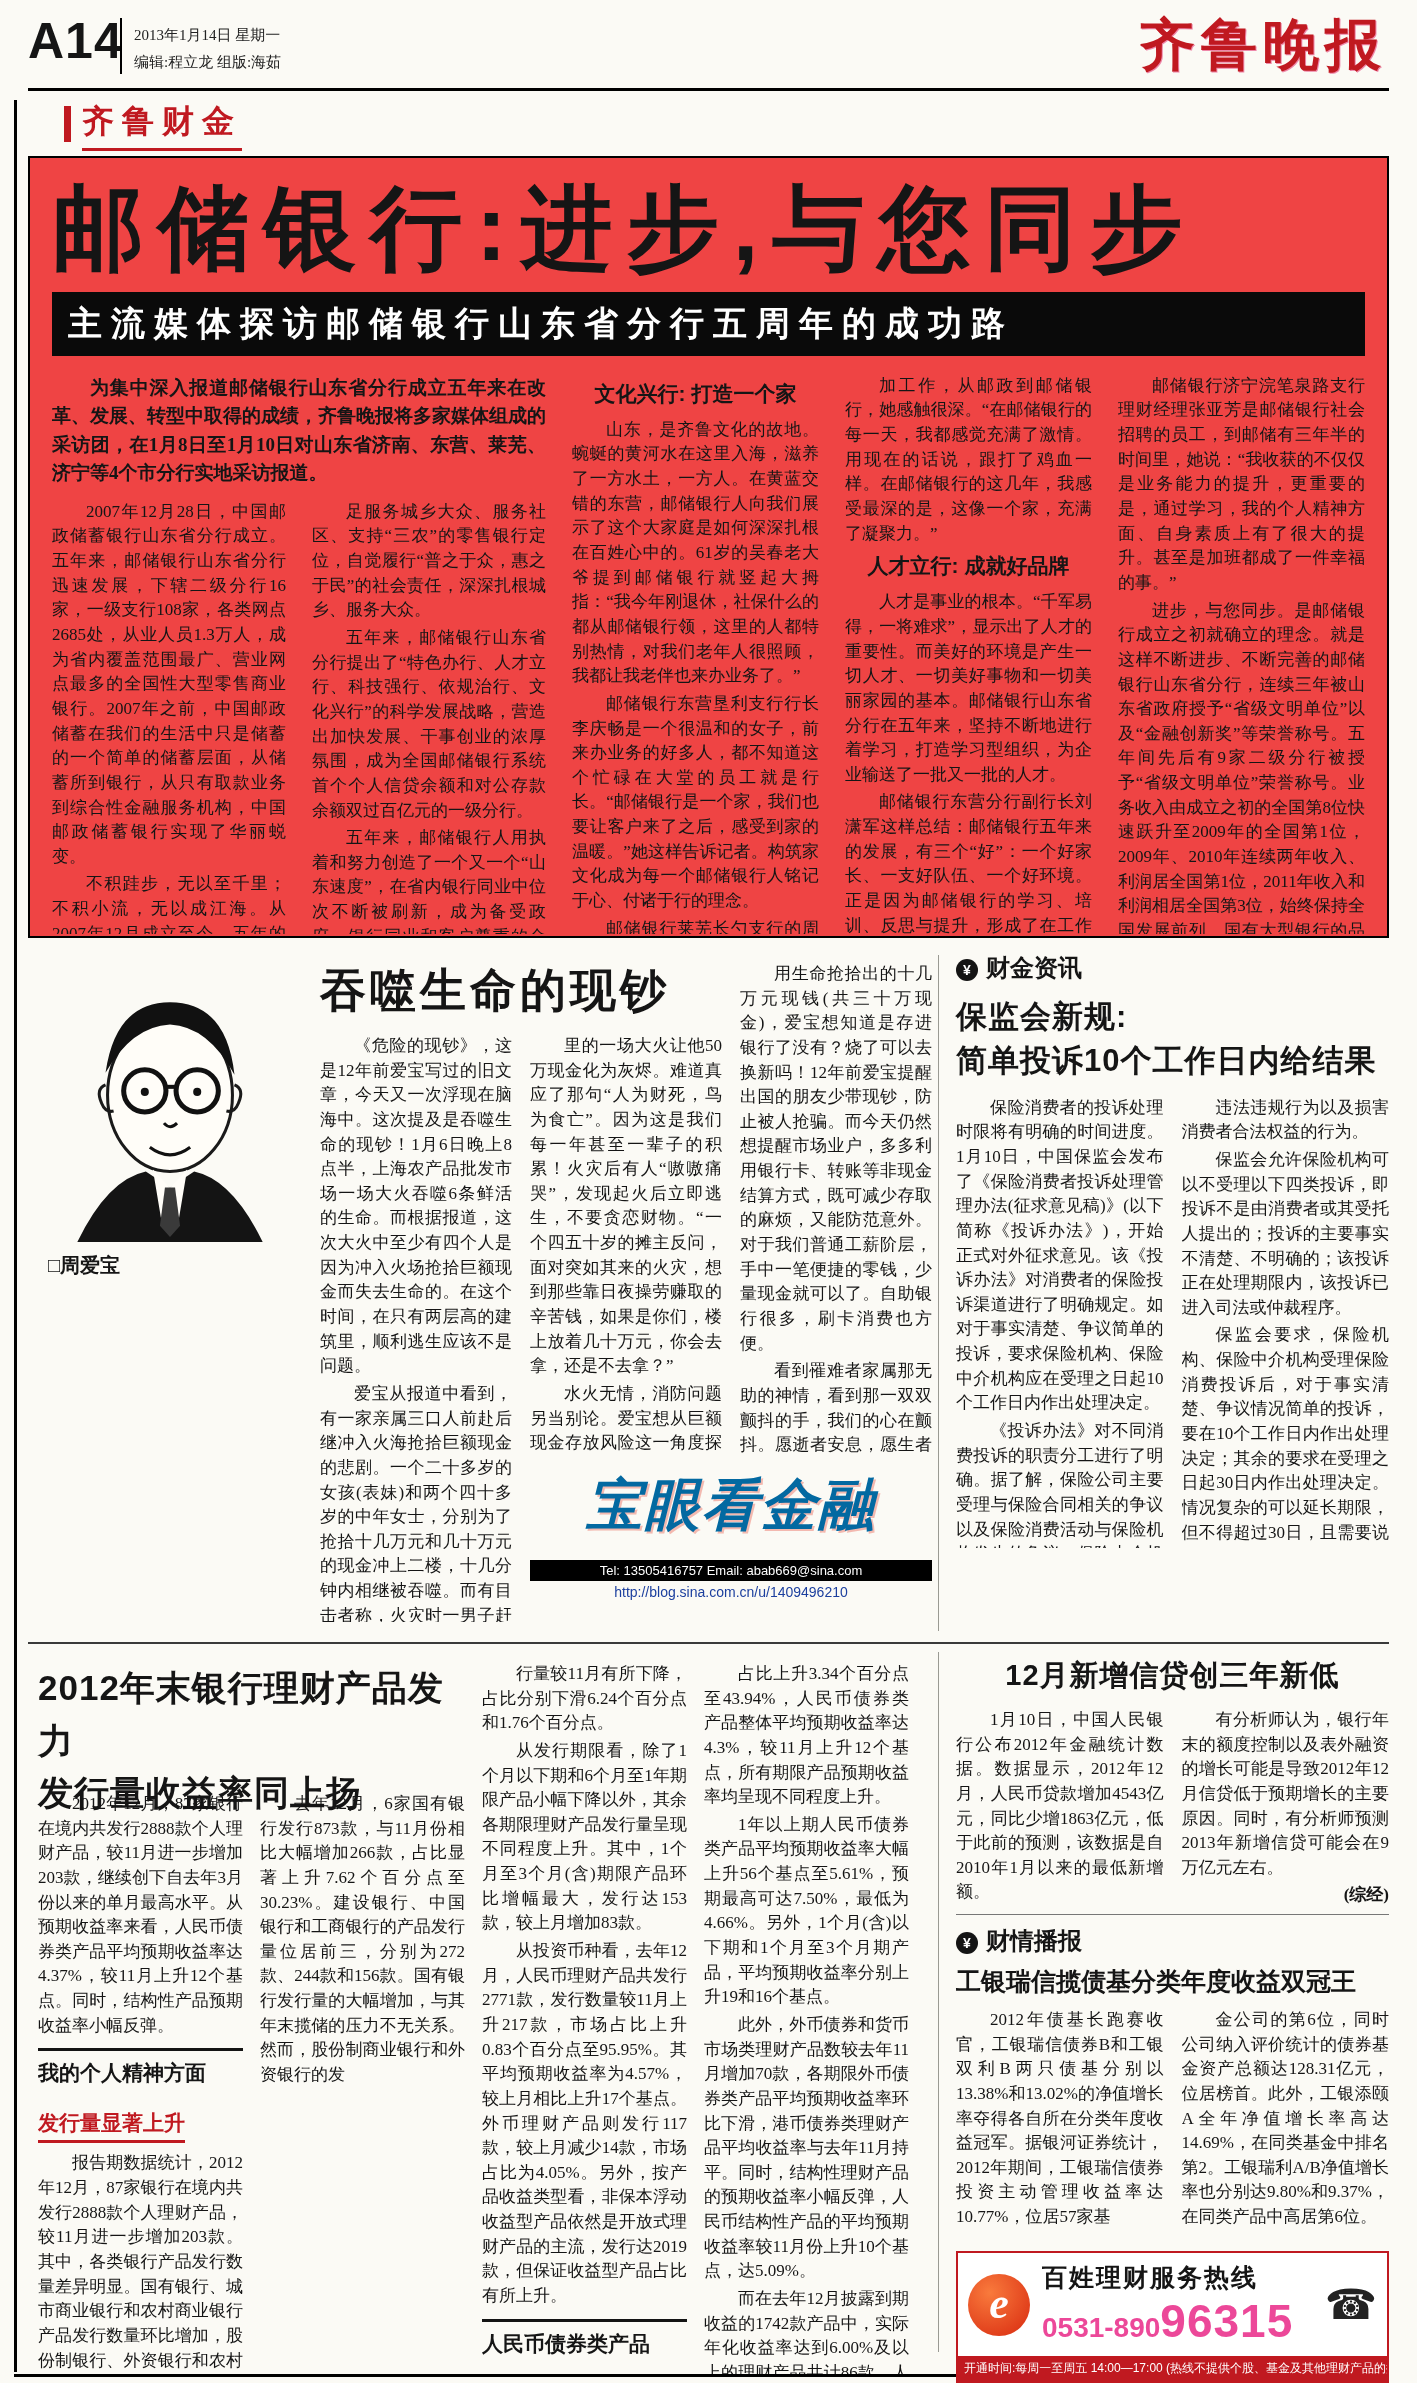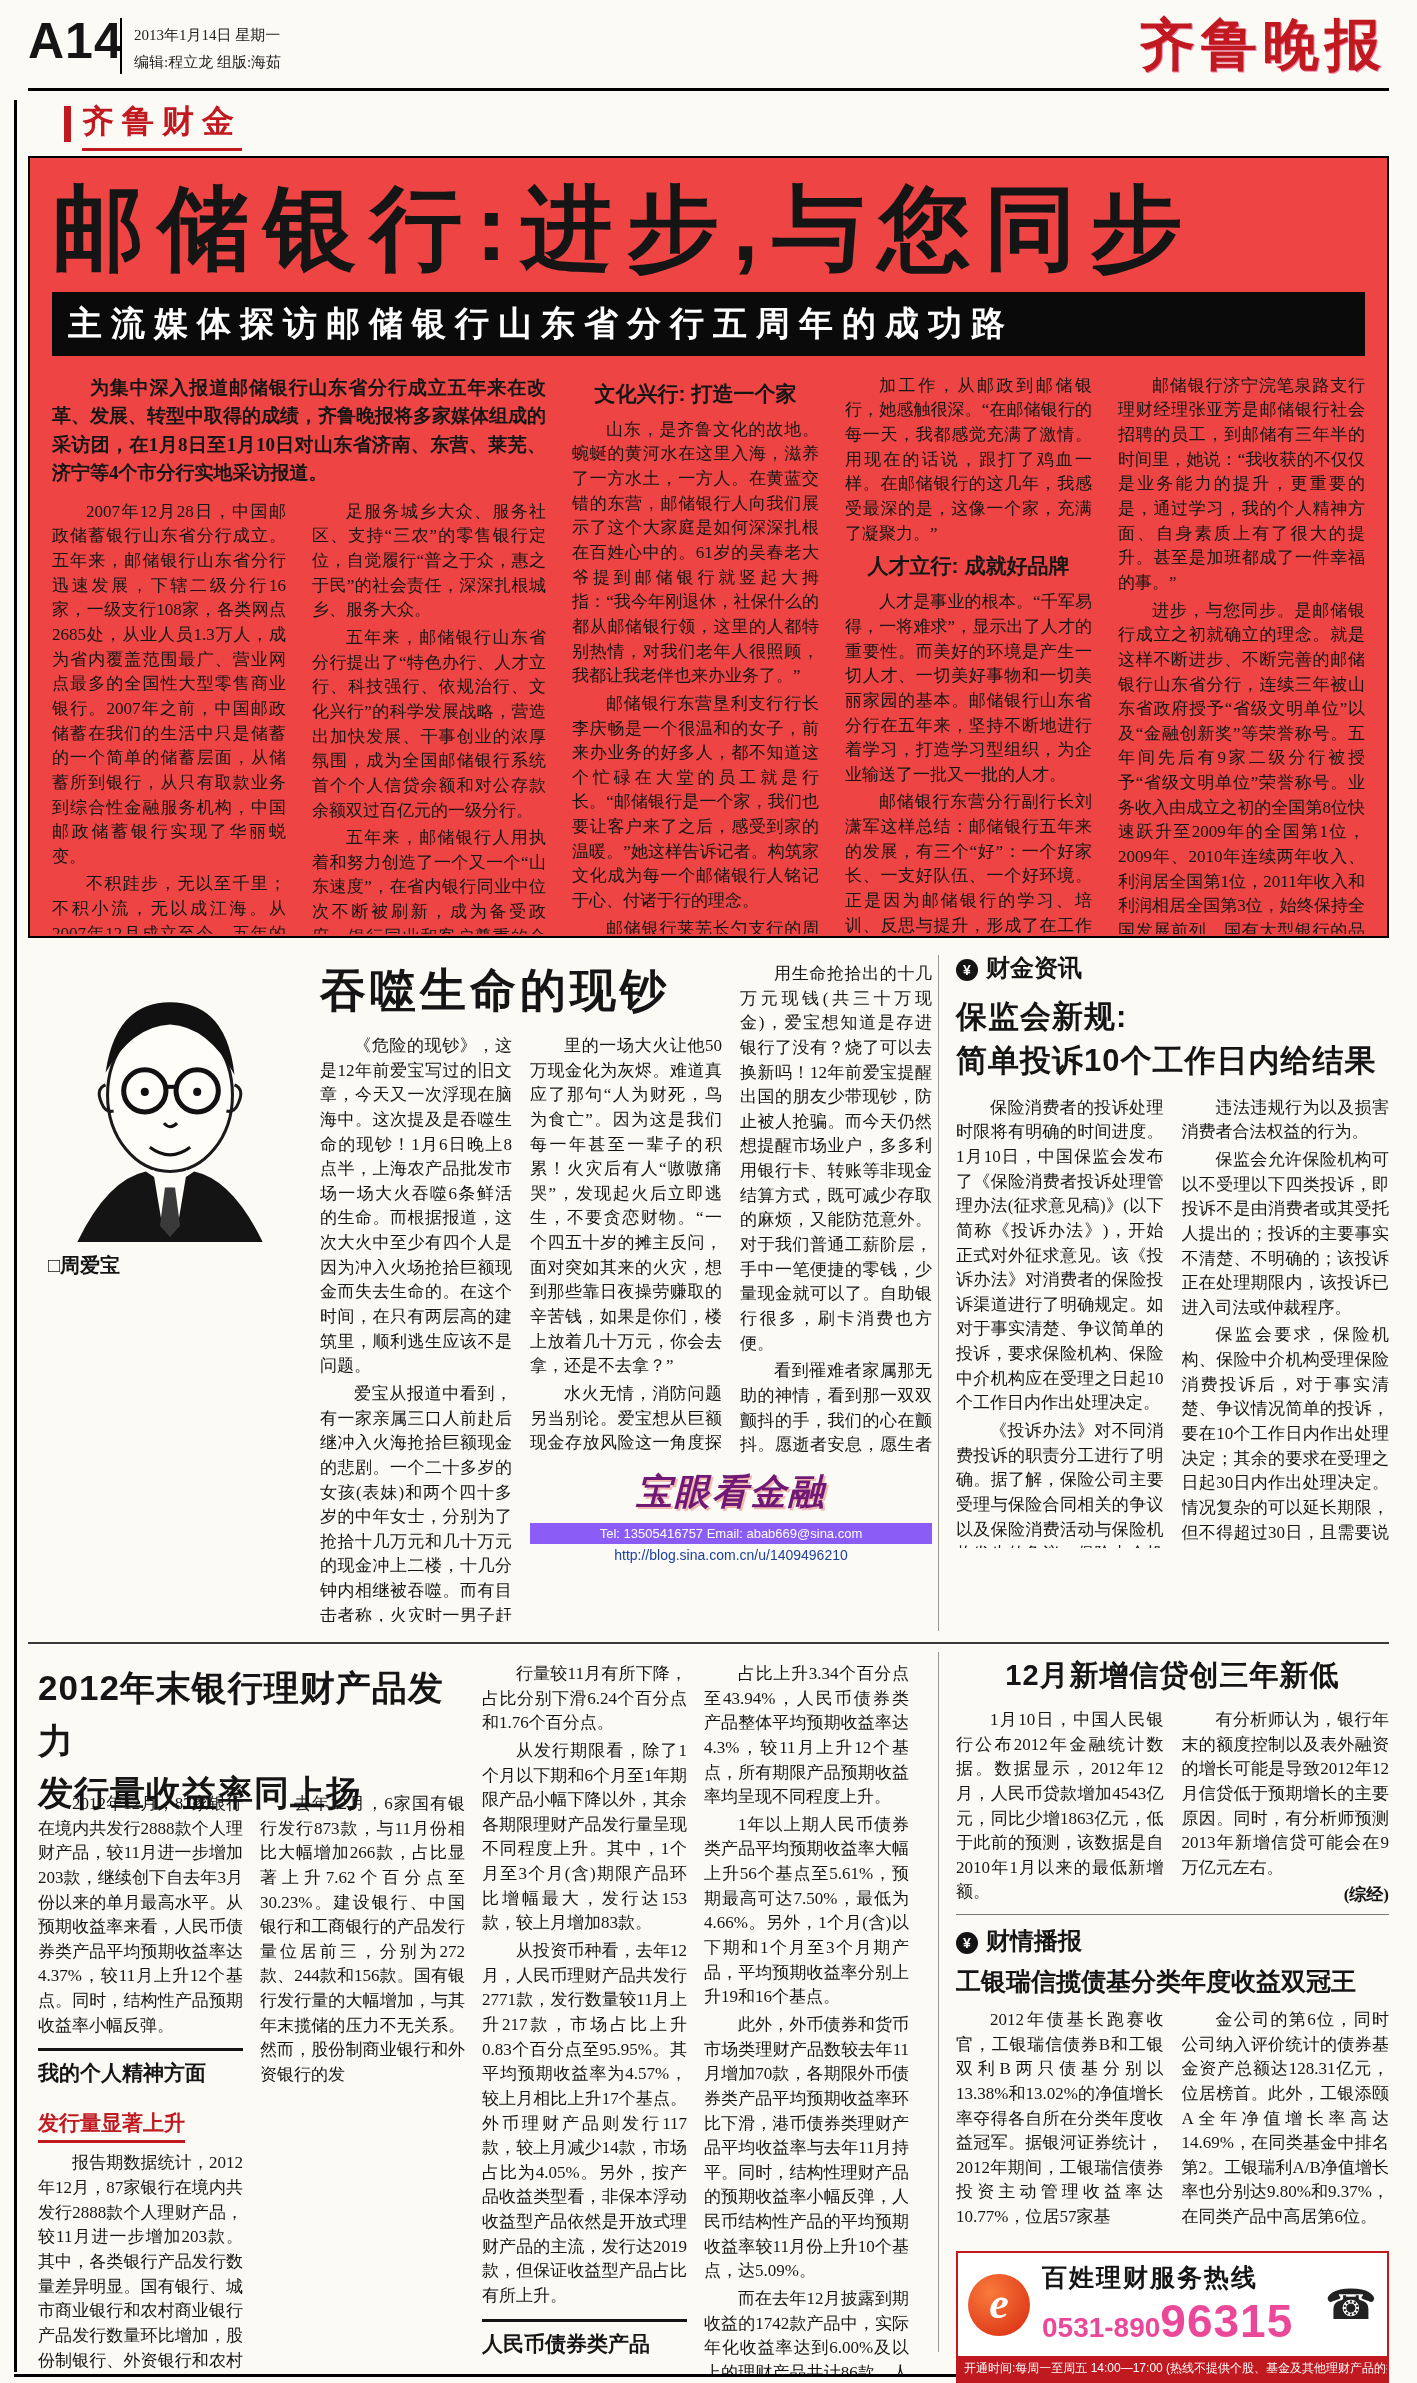--- a/index.html
+++ b/index.html
@@ -31,22 +31,22 @@
   .p { font-size:17px; line-height:1.45; text-align:justify; text-indent:2em; margin-bottom:3px; }
   .inhead { text-align:center; font-size:21px; font-weight:900; margin:6px 0 10px; }
   .attr { text-align:right; font-weight:700; text-indent:0; }
 
   
   .portrait { position:absolute; left:44px; top:972px; width:252px; height:272px; }
   .author { position:absolute; left:48px; top:1252px; width:252px; font-size:20px; font-weight:700; }
   .essay-title { position:absolute; left:320px; top:960px; font-size:46px; font-weight:900; letter-spacing:4px; }
   .abscol { position:absolute; overflow:hidden; }
   .logo-block { position:absolute; left:530px; top:1468px; width:402px; height:158px; text-align:center; }
-  .logo-word { font-size:36px; font-weight:900; color:#701a75; letter-spacing:2px; text-shadow:2px 2px 0 #f3b9b0; font-style:italic; }
-  .logo-strip { margin-top:6px; background:#8b5cf6; color:#fff; font-size:13px; padding:3px 4px; white-space:nowrap; overflow:hidden; font-family:"Liberation Sans","DejaVu Sans",sans-serif; }
+  .logo-word { font-size:56px; font-weight:900; color:#0369a1; letter-spacing:2px; text-shadow:2px 2px 0 #f3b9b0; font-style:italic; }
+  .logo-strip { margin-top:16px; background:#000000; color:#fff; font-size:13px; padding:3px 4px; white-space:nowrap; overflow:hidden; font-family:"Liberation Sans","DejaVu Sans",sans-serif; }
   .logo-url { margin-top:3px; color:#1c3f9e; font-size:14px; font-family:"Liberation Sans","DejaVu Sans",sans-serif; }
   .vdiv1 { position:absolute; left:938px; top:955px; width:1px; height:676px; background:#9a9a93; }
   .newscol { position:absolute; left:956px; top:952px; width:433px; height:686px; }
   .bullet { display:inline-block; width:22px; height:22px; border-radius:50%; background:#141414; color:#fff; font-size:14px; line-height:22px; text-align:center; vertical-align:middle; margin-right:8px; font-family:"Liberation Sans","DejaVu Sans",sans-serif; font-weight:700; }
   .sec-head { font-size:24px; font-weight:900; }
   .ntitle { font-size:31px; font-weight:900; line-height:1.35; margin-top:12px; letter-spacing:1px; }
   .twocol { display:flex; gap:18px; overflow:hidden; }
 
   .band-div { position:absolute; left:28px; top:1642px; width:1361px; height:2px; background:#3a3a3a; }
 

